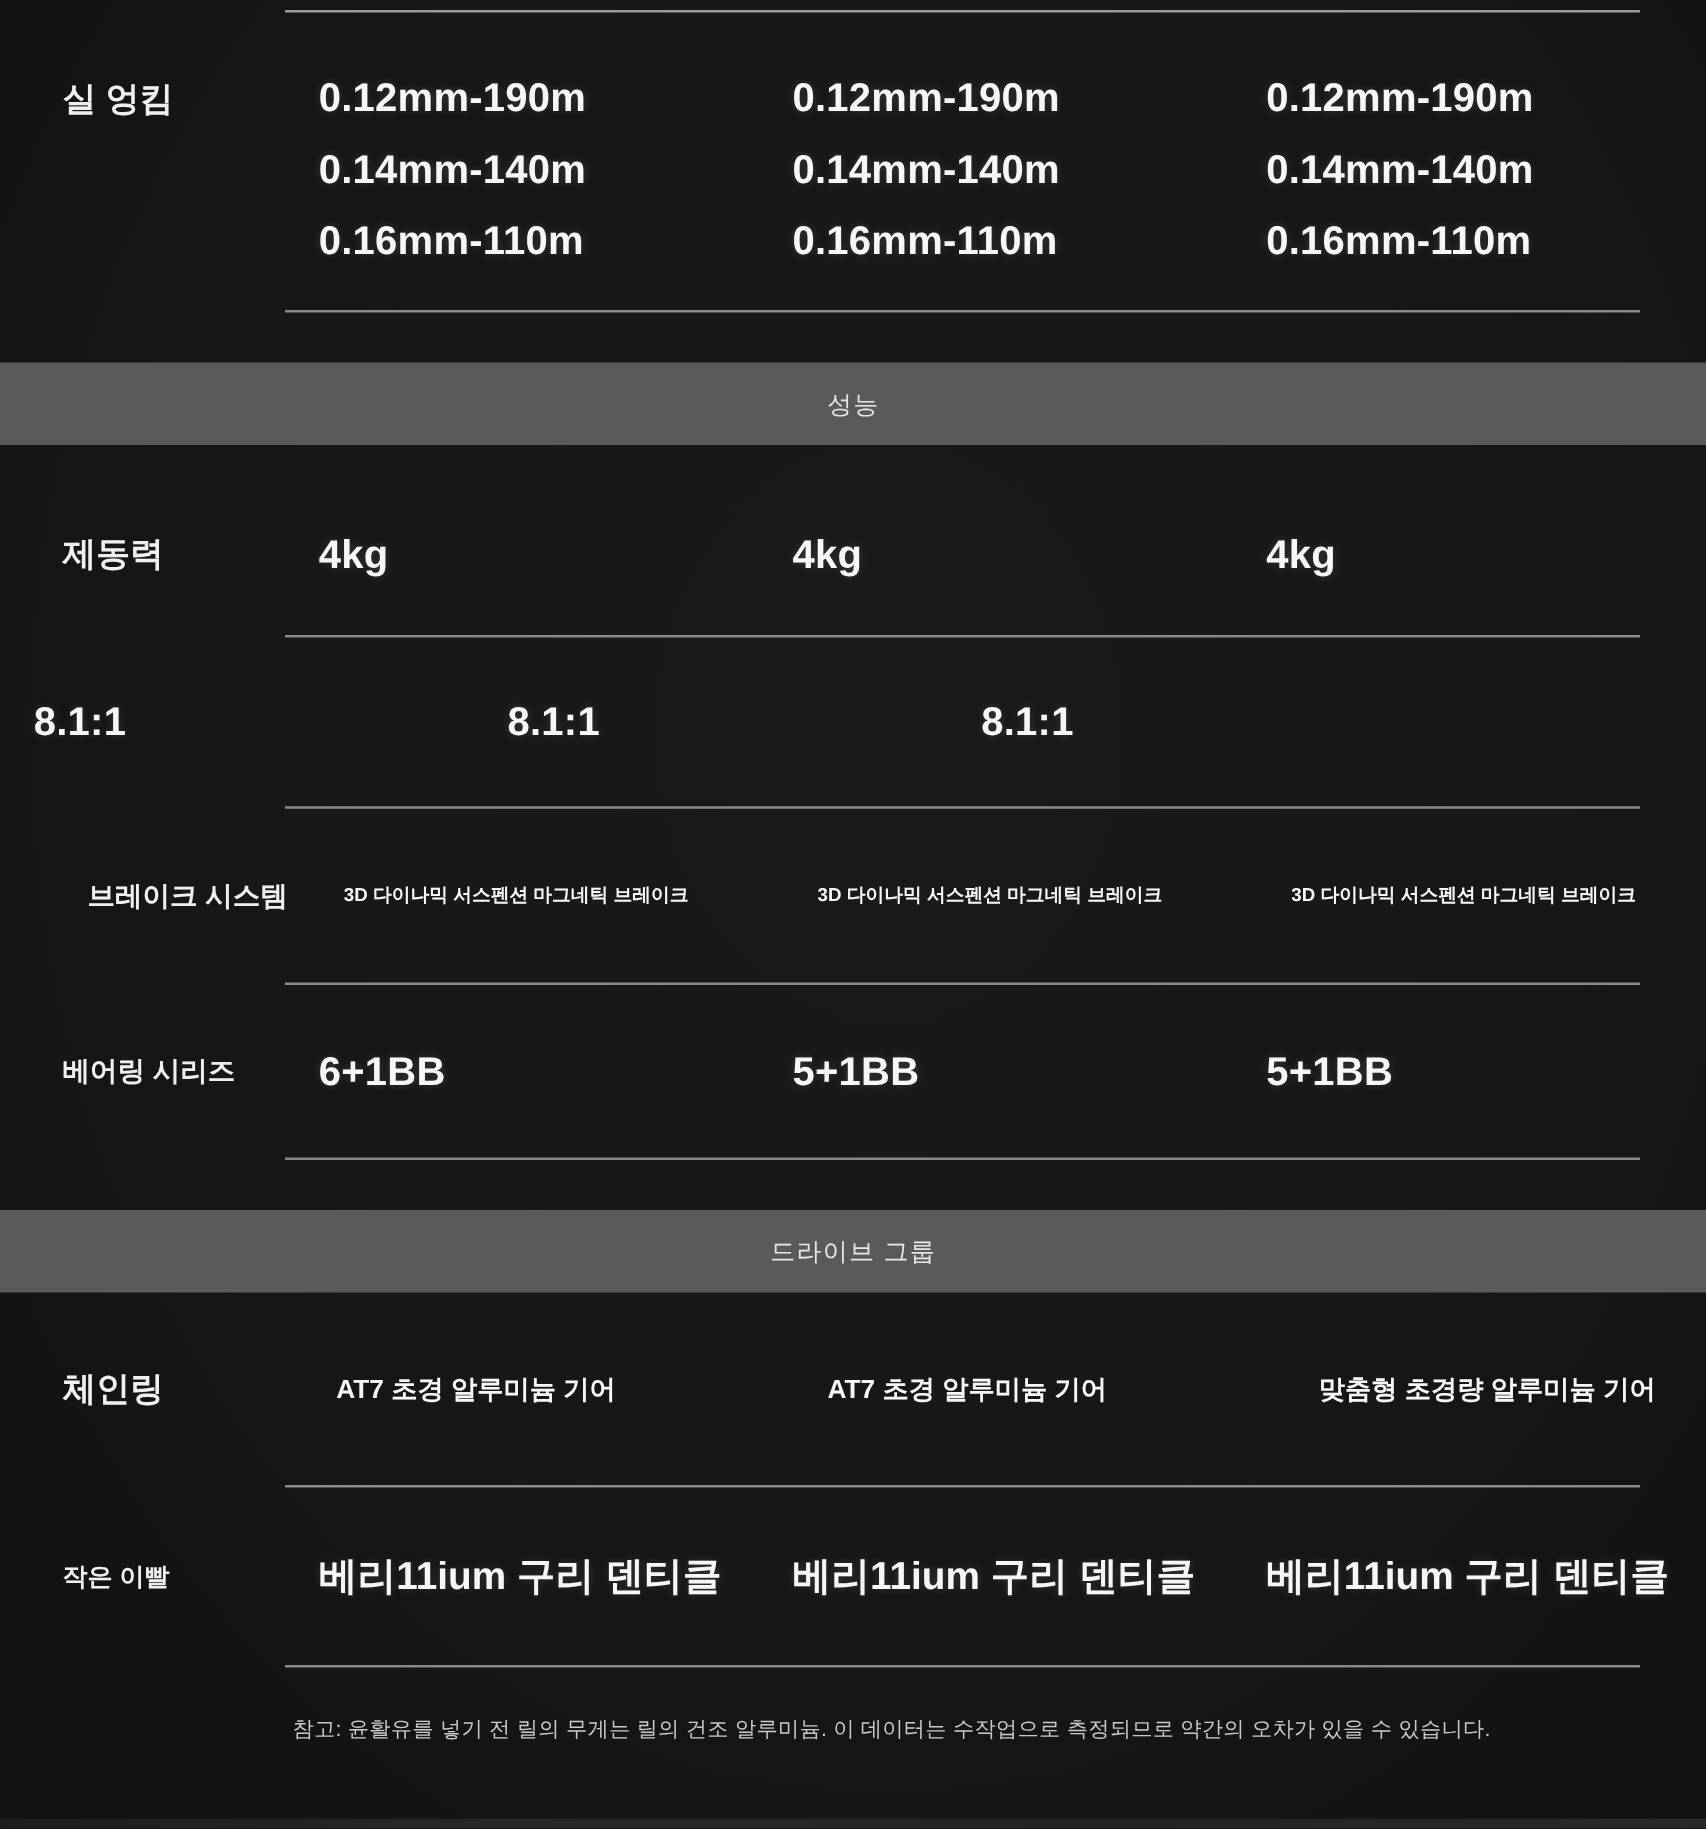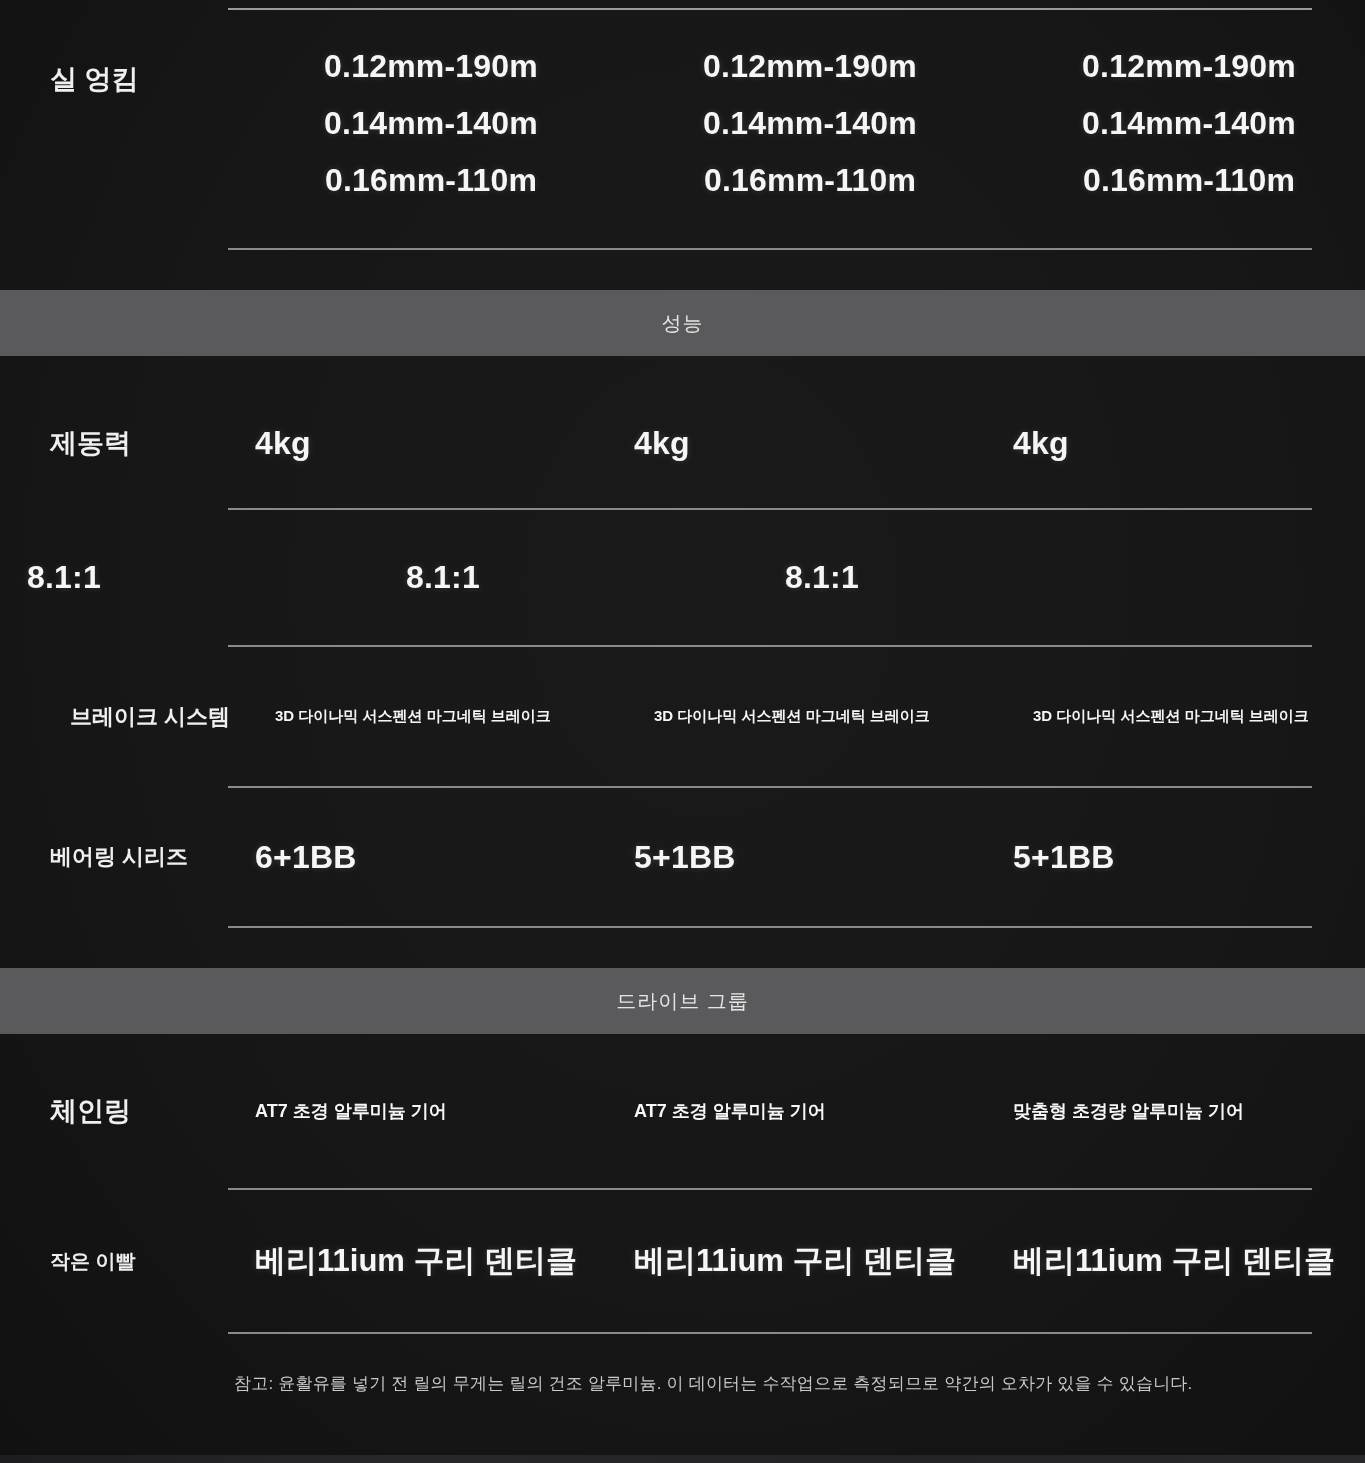--- a/index.html
+++ b/index.html
@@ -16,36 +16,36 @@
   .row{display:flex;box-sizing:border-box;}
   .label-col{width:228px;box-sizing:border-box;padding-left:50px;flex:0 0 auto;}
   .col{width:379px;box-sizing:border-box;padding-left:27px;flex:0 0 auto;}
   .center-v{align-items:center;}
   
   .r1{height:238px;align-items:flex-start;}
   .r2{height:152px;padding-top:22px;}
   .r3{height:135px;}
   .r4{height:139px;padding-left:20px;}
   .r5{height:138px;}
-  .r6{height:154px;}
+  .r6{height:154px;gap:14px;}
   .r7{height:142px;}
   
   .lbl{color:#efefef;font-weight:600;}
   .l-lg{font-size:27px;}
   .l-md{font-size:22px;}
   .l-sm{font-size:20px;}
   
   .val{color:#f6f6f6;font-weight:700;text-shadow:0 0 7px rgba(255,255,255,0.14);}
   .v-xl{font-size:32px;letter-spacing:0.2px;}
   .v-brake{font-size:15px;text-shadow:none;}
-  .v-gear{font-size:18px;text-shadow:none;}
+  .v-gear{font-size:21px;text-shadow:none;}
   .v-teeth{font-size:31px;}
   
   .r1 .label-col{padding-top:51px;}
-  .r1 .col{padding-top:28px;display:block;text-align:center;}
+  .r1 .col{padding-top:40px;display:block;}
   .lines span{display:block;line-height:57px;}
   
   .section-bar{
     height:66px;width:100%;
     background:#5a5a5c;
     display:flex;align-items:center;justify-content:center;
     box-sizing:border-box;
   }
   .section-bar .title{font-size:20px;font-weight:500;color:#e5e5e5;letter-spacing:1px;}
   .gap40{height:40px;}

